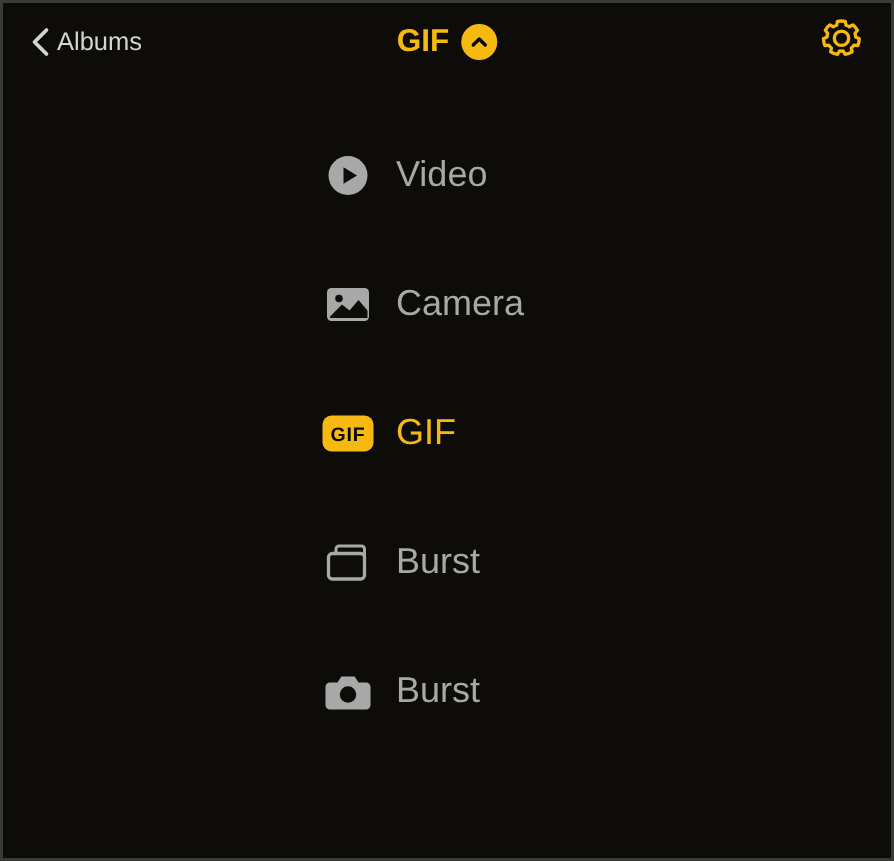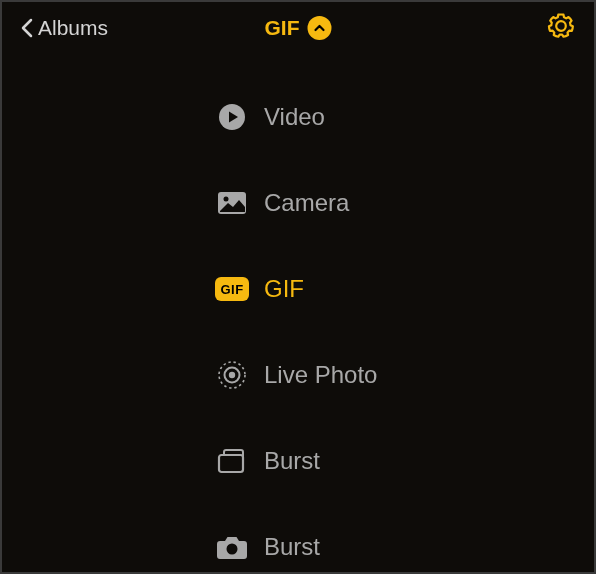--- a/index.html
+++ b/index.html
@@ -21,21 +21,21 @@
       display: flex;
       align-items: center;
       padding: 0 18px;
       position: relative;
     }
     .back-btn {
       display: flex;
       align-items: center;
       gap: 4px;
       color: #d4d4d4;
-      font-size: 21px;
+      font-size: 17px;
       font-weight: 400;
       cursor: pointer;
     }
     .back-chevron {
       width: 14px;
       height: 22px;
       display: flex;
       align-items: center;
       justify-content: center;
     }
@@ -171,30 +171,20 @@
     <span class="menu-label">Camera</span>
   </div>
 
   <div class="menu-item">
     <span class="menu-icon-wrap">
       <span class="gif-badge">GIF</span>
     </span>
     <span class="menu-label selected">GIF</span>
   </div>
 
-  <div class="menu-item">
-    <span class="menu-icon-wrap">
-      <svg width="30" height="30" viewBox="0 0 30 30">
-        <circle cx="15" cy="15" r="13" fill="none" stroke="#a8a8a8" stroke-width="1.6" stroke-dasharray="2.4 2.8"></circle>
-        <circle cx="15" cy="15" r="7.5" fill="none" stroke="#a8a8a8" stroke-width="2"></circle>
-        <circle cx="15" cy="15" r="3.2" fill="#a8a8a8"></circle>
-      </svg>
-    </span>
-    <span class="menu-label">Live Photo</span>
-  </div>
 
   <div class="menu-item">
     <span class="menu-icon-wrap">
       <svg width="32" height="26" viewBox="0 0 32 26">
         <rect x="8" y="2" width="19" height="14" rx="2" fill="none" stroke="#a8a8a8" stroke-width="2"></rect>
         <rect x="3" y="7" width="24" height="17" rx="2.5" fill="#0e0c09" stroke="#a8a8a8" stroke-width="2.2"></rect>
       </svg>
     </span>
     <span class="menu-label">Burst</span>
   </div>

